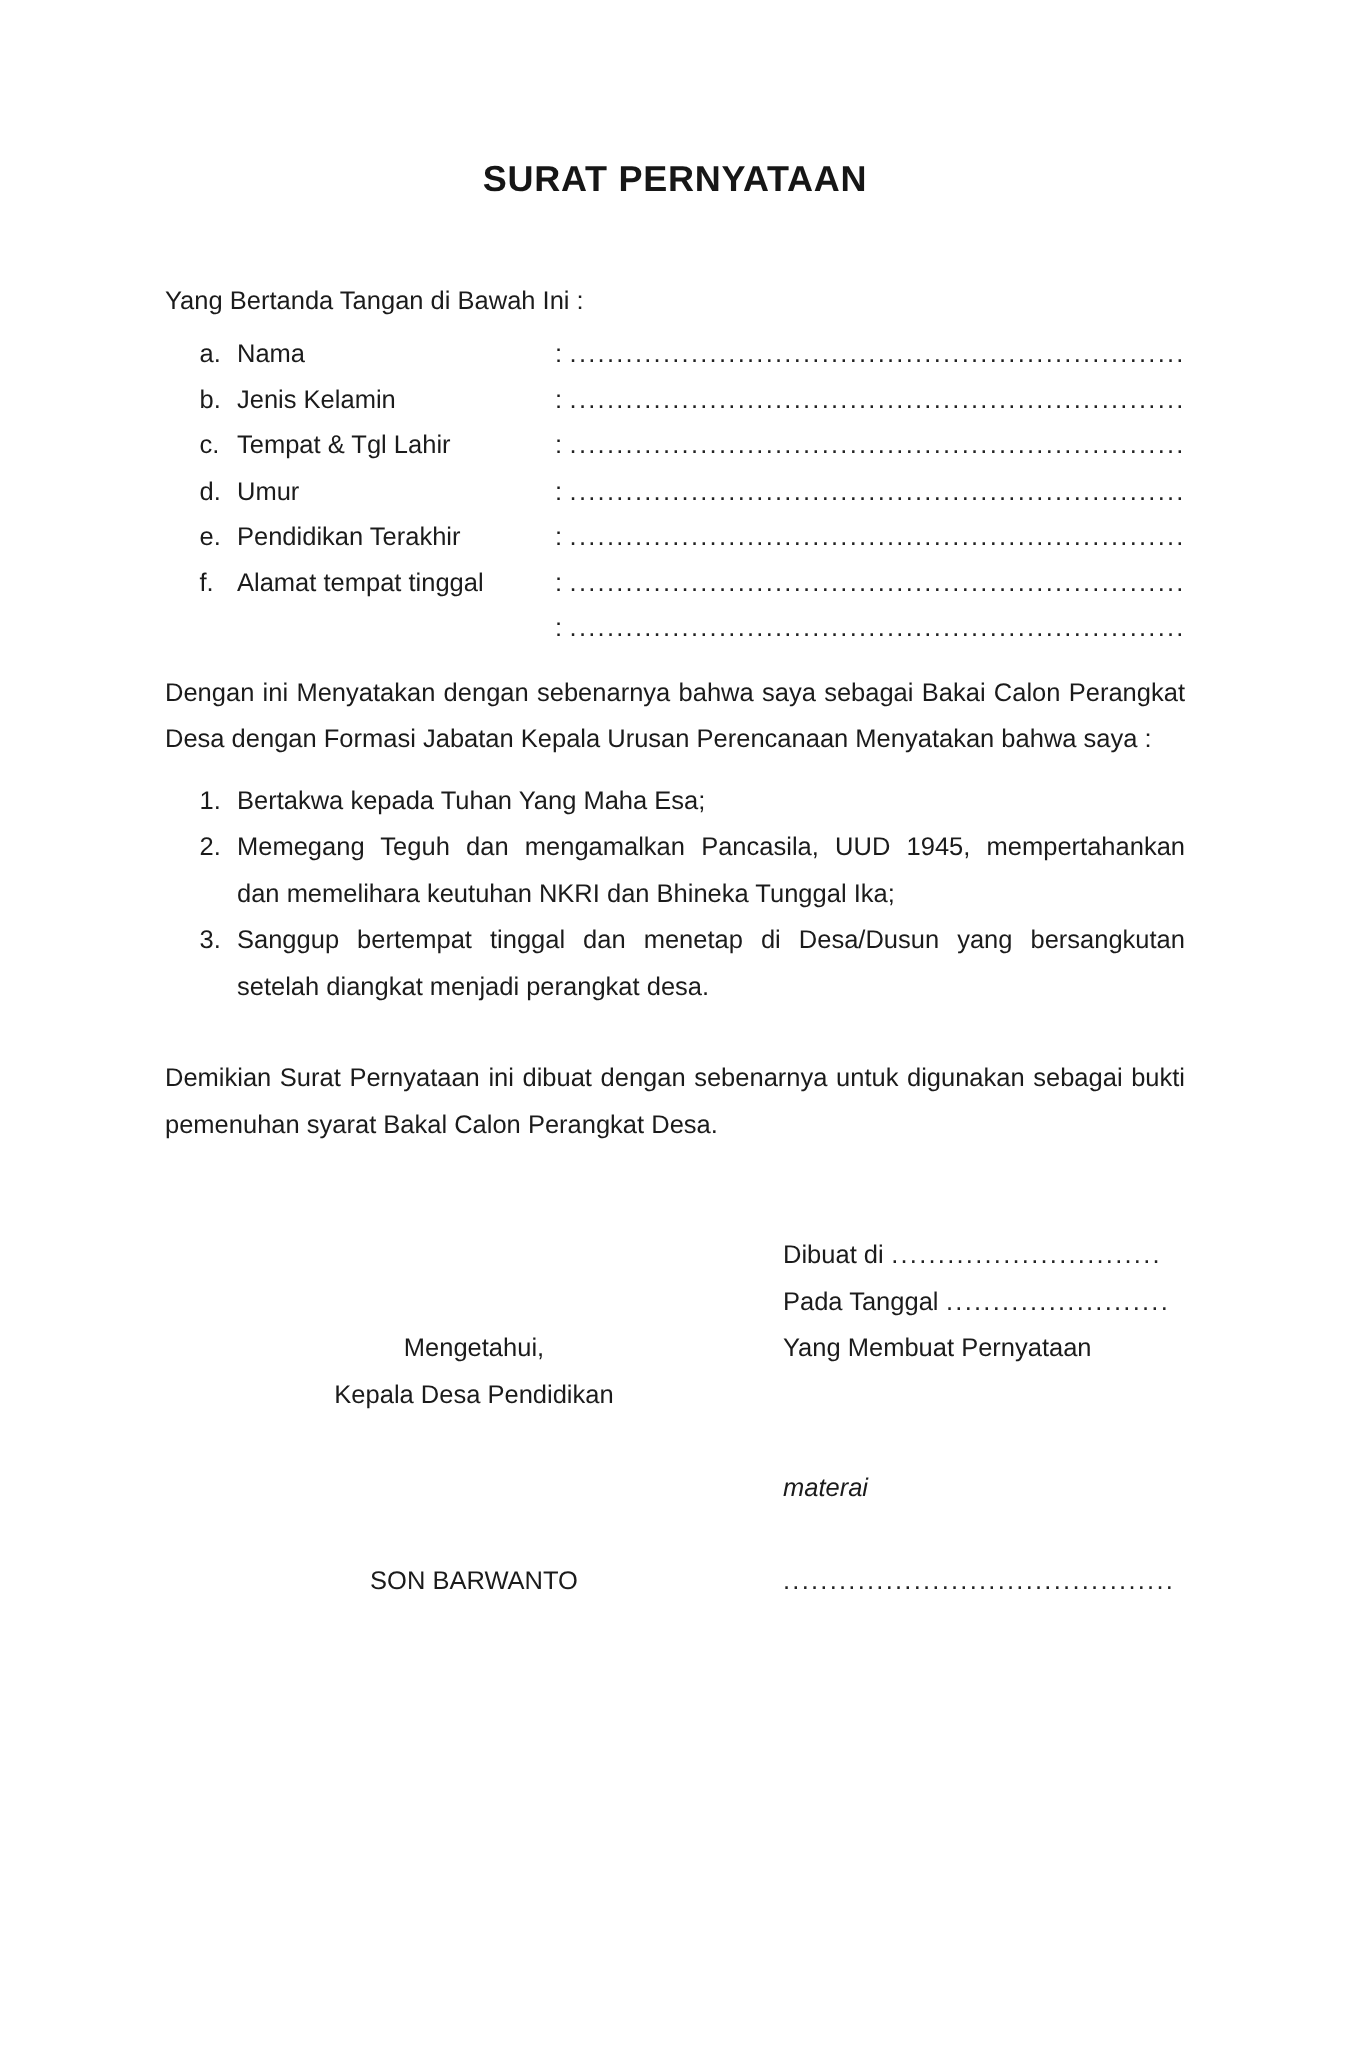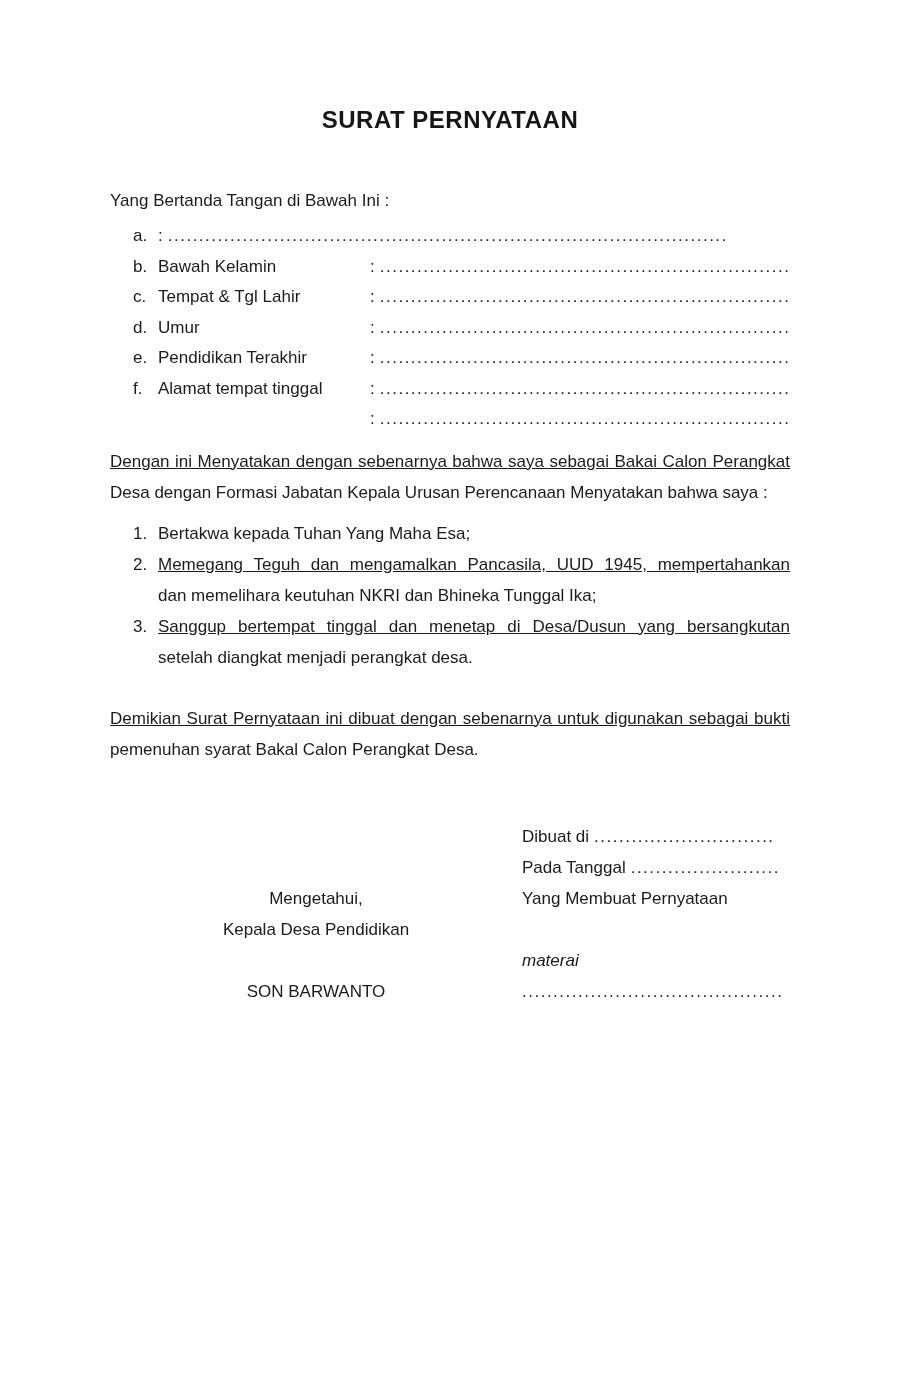--- a/index.html
+++ b/index.html
@@ -63,21 +63,20 @@
   }
   
   .para {
     margin-top: 11px;
     line-height: 31.5px;
   }
   .para .pline { }
   .j {
     text-align: justify;
     text-align-last: justify;
-    text-decoration: underline;
   }
   
   .decls {
     margin-top: 9px;
   }
   .drow {
     display: flex;
     line-height: 31px;
   }
   .dnum {
@@ -112,39 +111,41 @@
   }
   .sdots {
     letter-spacing: 1.5px;
     margin-left: 5px;
     color: #222222;
   }
   .stamp {
     font-style: italic;
   }
   .mt31 {
+    margin-top: 31px;
   }
 </style>
 </head>
 <body>
 
 <div class="page">
 
   <h1 class="doc-title">SURAT PERNYATAAN</h1>
 
   <p class="intro">Yang Bertanda Tangan di Bawah Ini :</p>
 
   <div class="fields">
     <div class="frow">
       <span class="flet">a.</span>
+      <span class="flab">Nama</span>
       <span class="fval"><span>:</span><span class="dots">..........................................................................................</span></span>
     </div>
     <div class="frow">
       <span class="flet">b.</span>
-      <span class="flab">Bawah Kelamin</span>
+      <span class="flab">Jenis Kelamin</span>
       <span class="fval"><span>:</span><span class="dots">..........................................................................................</span></span>
     </div>
     <div class="frow">
       <span class="flet">c.</span>
       <span class="flab">Tempat &amp; Tgl Lahir</span>
       <span class="fval"><span>:</span><span class="dots">..........................................................................................</span></span>
     </div>
     <div class="frow">
       <span class="flet">d.</span>
       <span class="flab">Umur</span>

